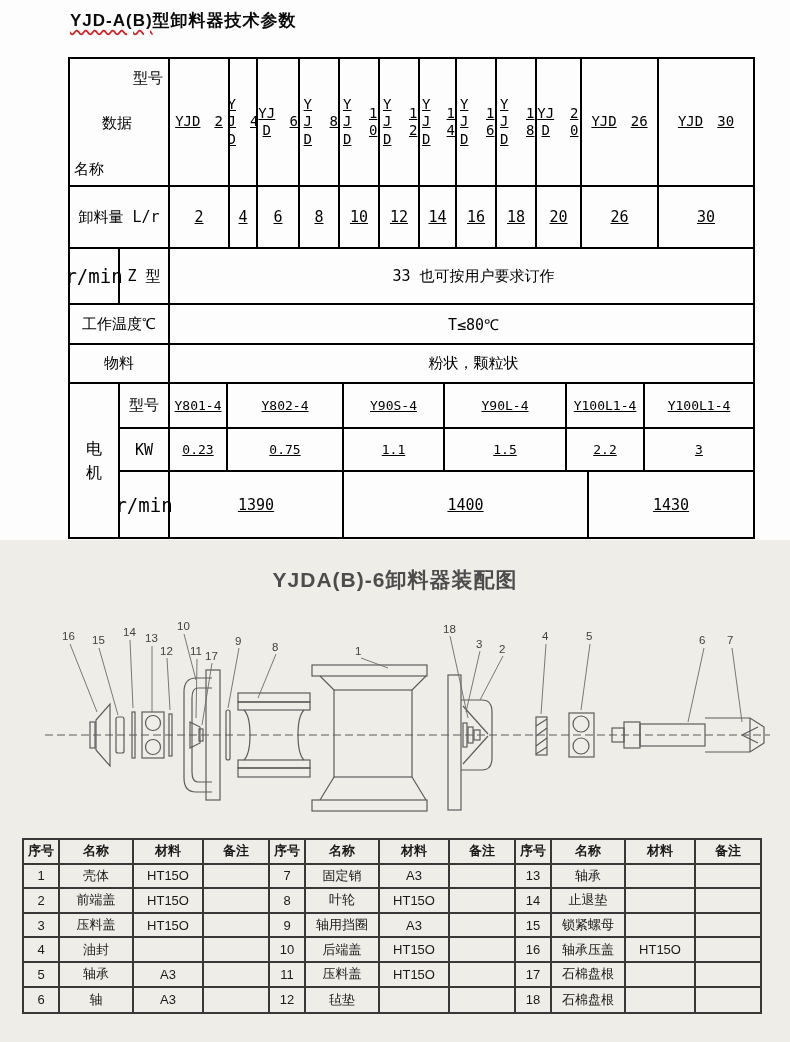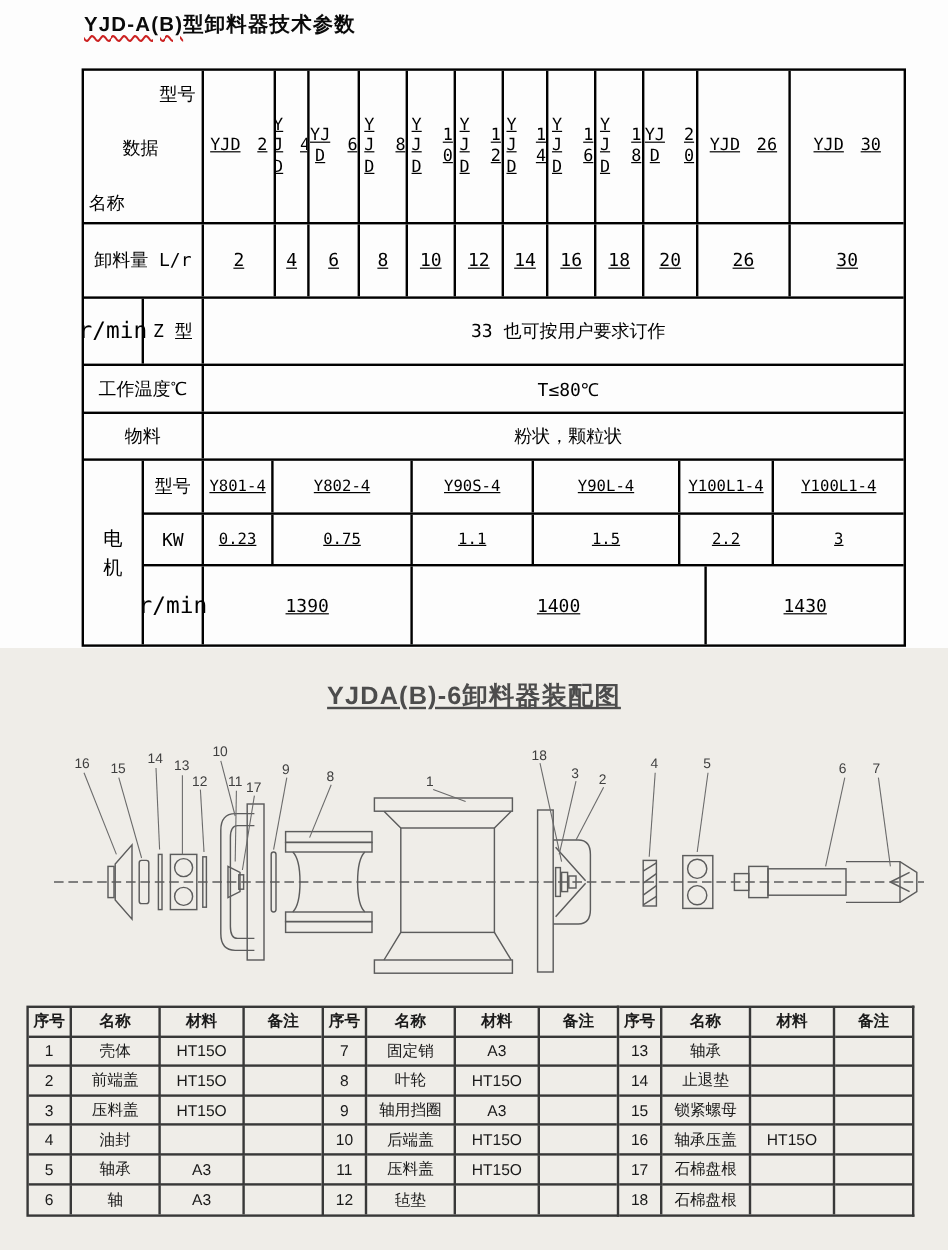--- a/index.html
+++ b/index.html
@@ -59,21 +59,21 @@
   .motor-rows{flex:1;display:flex;flex-direction:column;}
   .mrow{display:flex;border-bottom:2px solid #000;}
   .mrow:last-of-type{border-bottom:none;}
   .m1{height:45px}.m2{height:43px}.m3{height:65px}
   .motor-label-text{display:inline-block;width:1.15em;word-break:break-all;
     text-align:center;line-height:1.5;font-size:16px;}
   
   .scan{position:absolute;left:0;top:540px;width:790px;height:502px;background:#efede8;}
   .diagram-title{
     position:absolute;left:0;top:566px;width:790px;text-align:center;
-    font-size:21px;font-weight:bold;color:#4c4c4c;letter-spacing:1px;text-decoration:underline;
+    font-size:21px;font-weight:bold;color:#4c4c4c;letter-spacing:1px;
   }
   .diagram-svg{position:absolute;left:0;top:600px;}
   .diagram-svg path,.diagram-svg rect,.diagram-svg circle,.diagram-svg line,.diagram-svg polyline{
     fill:none;stroke:#5c5c5c;stroke-width:1.2;
   }
   .diagram-svg .leader{stroke:#6a6a6a;stroke-width:0.9;}
   .diagram-svg text{fill:#3f3f3f;font-size:11.5px;font-family:"Liberation Sans",sans-serif;stroke:none;}
   
   .parts{
     position:absolute;left:22px;top:838px;width:740px;display:flex;

